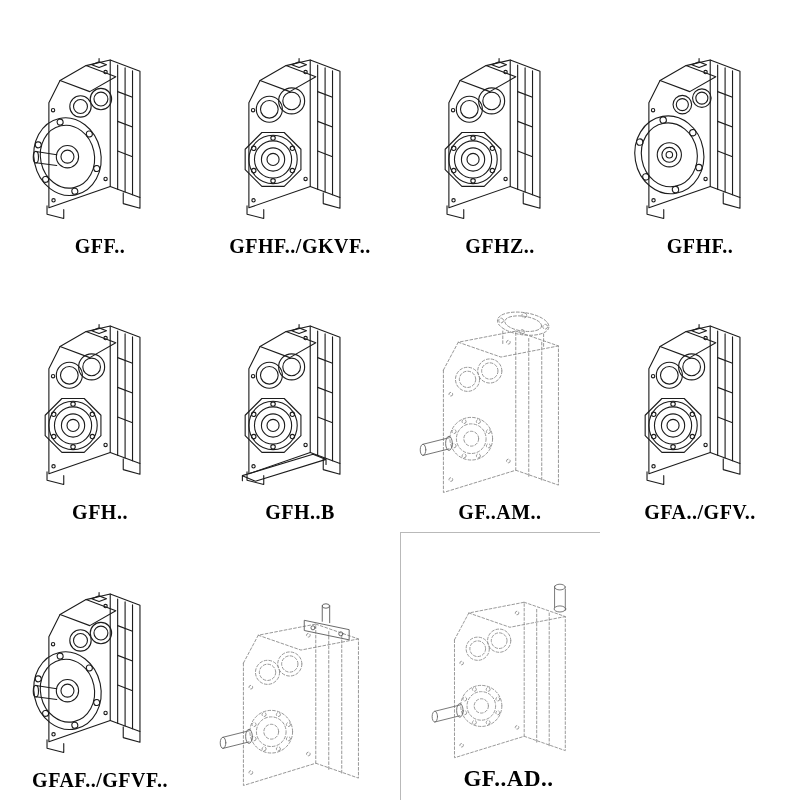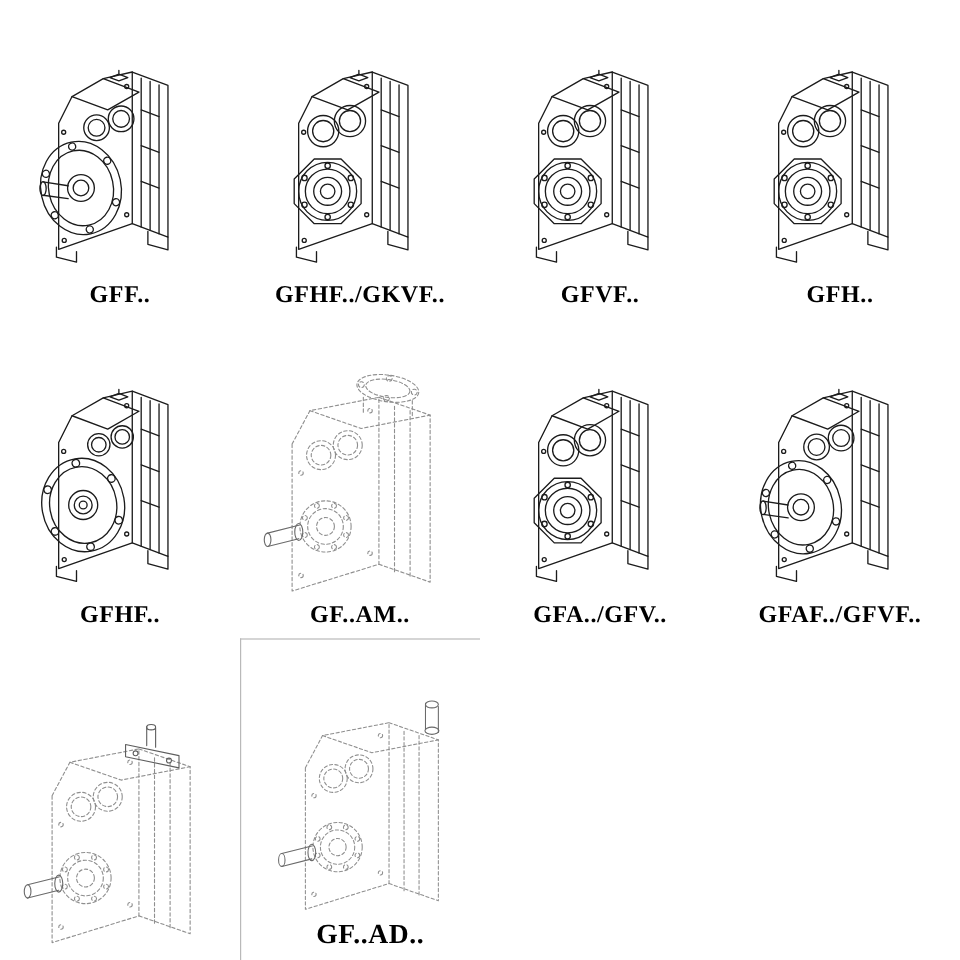--- a/index.html
+++ b/index.html
@@ -202,37 +202,43 @@
       <svg class="drawing drawing-solid" width="158" height="214" viewBox="0 0 170 230">
           <use href="#gbx-hollow"></use>
         </svg>
       <div class="label">GFHF../GKVF..</div>
     </div>
 
     <div class="cell">
       <svg class="drawing drawing-solid" width="158" height="214" viewBox="0 0 170 230">
           <use href="#gbx-hollow"></use>
         </svg>
-      <div class="label">GFVF..</div>
+      <div class="label">GFHZ..</div>
+    </div>
+
+    <div class="cell">
+      <svg class="drawing drawing-solid" width="158" height="214" viewBox="0 0 170 230">
+          <use href="#gbx-flange-hollow"></use>
+        </svg>
+      <div class="label">GFHF..</div>
     </div>
 
     <div class="cell">
       <svg class="drawing drawing-solid" width="158" height="214" viewBox="0 0 170 230">
           <use href="#gbx-hollow"></use>
         </svg>
       <div class="label">GFH..</div>
     </div>
 
     <div class="cell">
       <svg class="drawing drawing-solid" width="158" height="214" viewBox="0 0 170 230">
-          <use href="#gbx-flange-hollow"></use>
-        </svg>
-      <div class="label">GFHF..</div>
-    </div>
-
+          <use href="#gbx-hollow-base"></use>
+        </svg>
+      <div class="label">GFH..B</div>
+    </div>
 
     <div class="cell">
       <svg class="drawing drawing-dashed" width="184" height="218" viewBox="0 0 190 235">
           <use href="#gbx-dashed-am"></use>
         </svg>
       <div class="label">GF..AM..</div>
     </div>
 
 
     <div class="cell">

